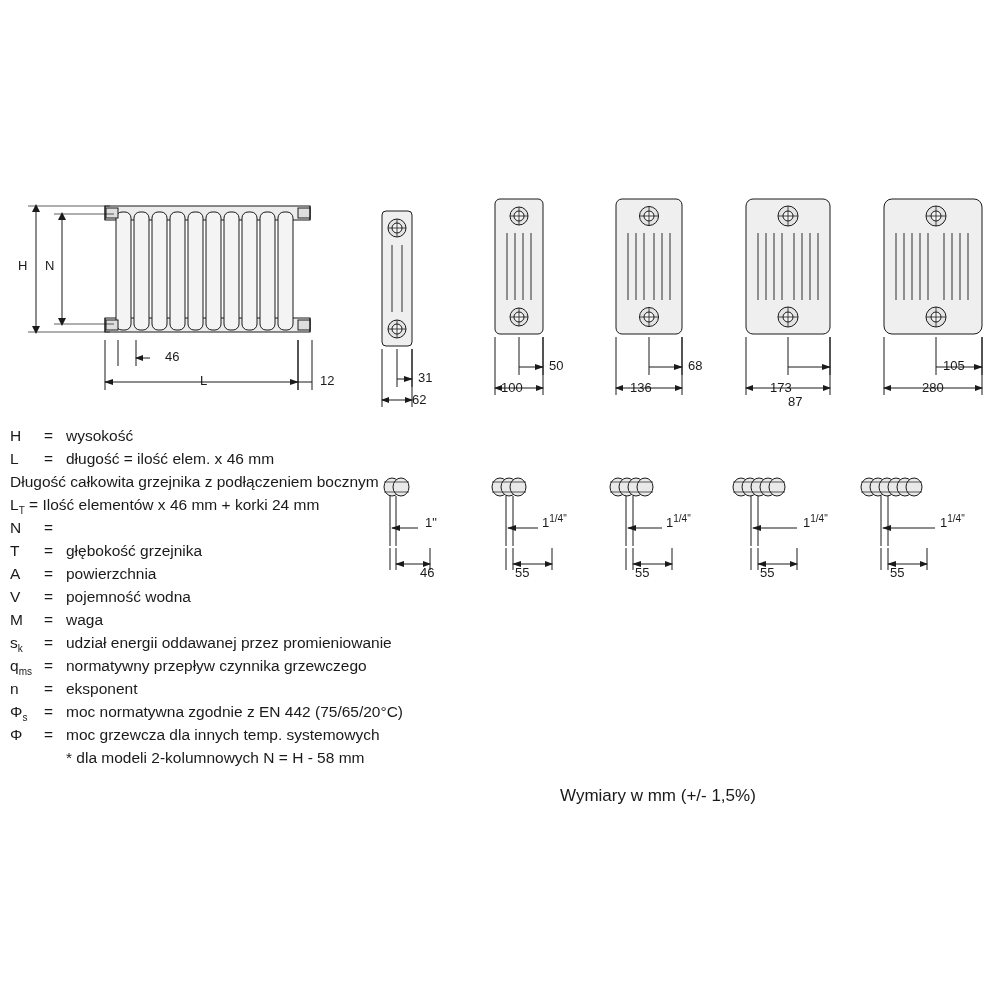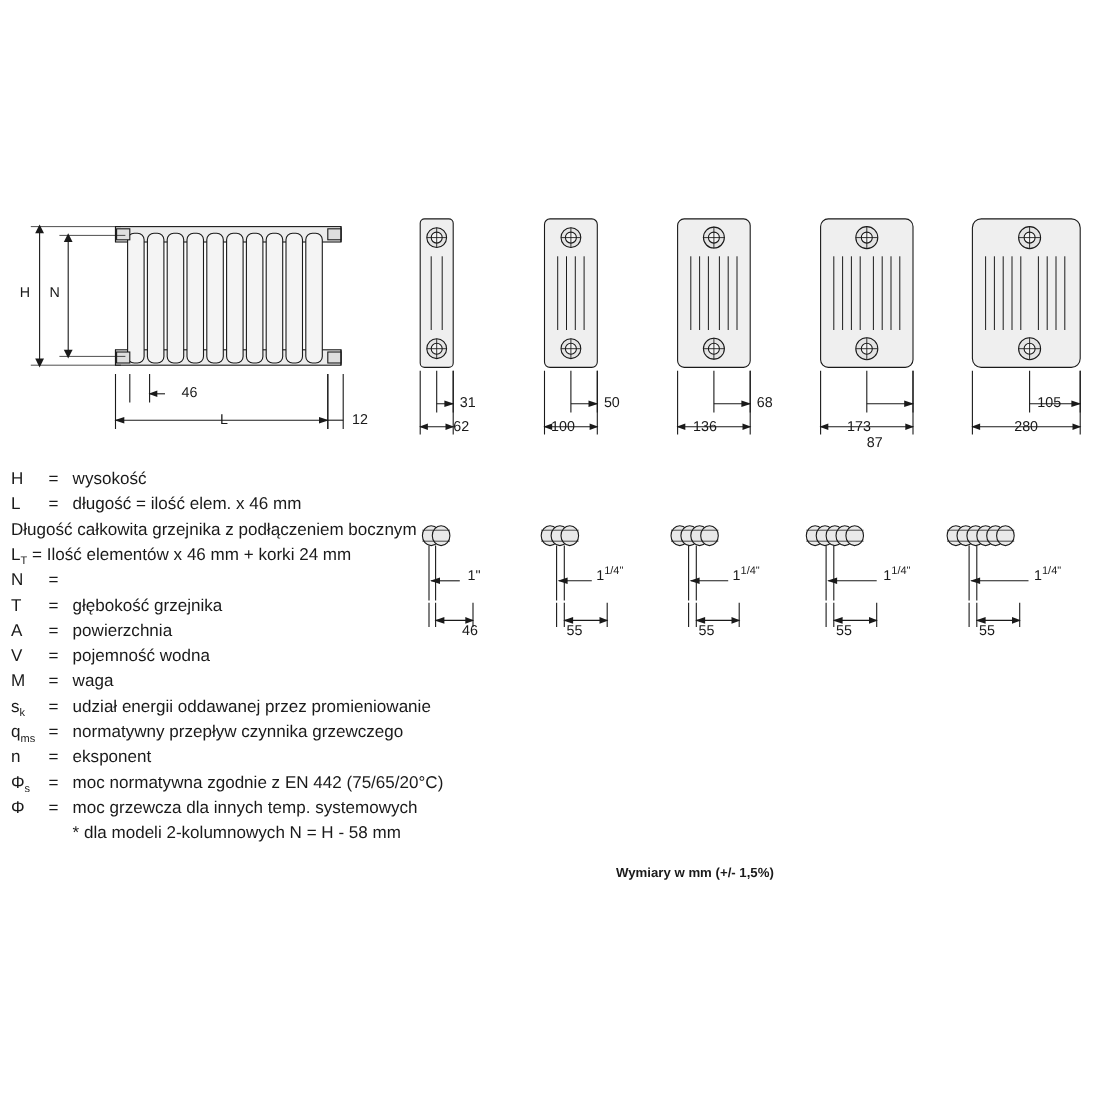--- a/index.html
+++ b/index.html
@@ -57,22 +57,21 @@
   sub, sup {
     font-size: 10px;
     line-height: 0;
   }
 
   
   .footnote {
     position: absolute;
     left: 560px;
     top: 786px;
-    font-size: 12px;
-    font-weight: bold;
+    font-size: 17px;
   }
 
   
   .dim-label {
     position: absolute;
     font-size: 13px;
     color: #1a1a1a;
     white-space: nowrap;
   }
   svg { display: block; }
@@ -135,21 +134,21 @@
         <path d="M288 192 L302 192"></path>
       </g>
     </svg>
     <div class="dim-label" style="left:8px; top:68px;">H</div>
     <div class="dim-label" style="left:35px; top:68px;">N</div>
     <div class="dim-label" style="left:155px; top:159px;">46</div>
     <div class="dim-label" style="left:190px; top:183px;">L</div>
     <div class="dim-label" style="left:310px; top:183px;">12</div>
   </div>
 
-  <div class="drawing" style="left:370px; top:195px;">
+  <div class="drawing" style="left:370px; top:207px;">
     <svg width="120" height="240" viewBox="0 0 120 240">
       <g stroke="#1a1a1a" fill="none" stroke-width="1">
         <rect x="12" y="4" width="30" height="135" rx="4" fill="#efefef"></rect>
         <circle cx="27" cy="21" r="9" fill="#e4e4e4"></circle>
         <circle cx="27" cy="21" r="5" fill="#f4f4f4"></circle>
         <path d="M18 21 L36 21 M27 12 L27 30" stroke-width="0.8"></path>
         <circle cx="27" cy="122" r="9" fill="#e4e4e4"></circle>
         <circle cx="27" cy="122" r="5" fill="#f4f4f4"></circle>
         <path d="M18 122 L36 122 M27 113 L27 131" stroke-width="0.8"></path>
         <path d="M22 38 L22 105 M32 38 L32 105" stroke-width="0.9"></path>

